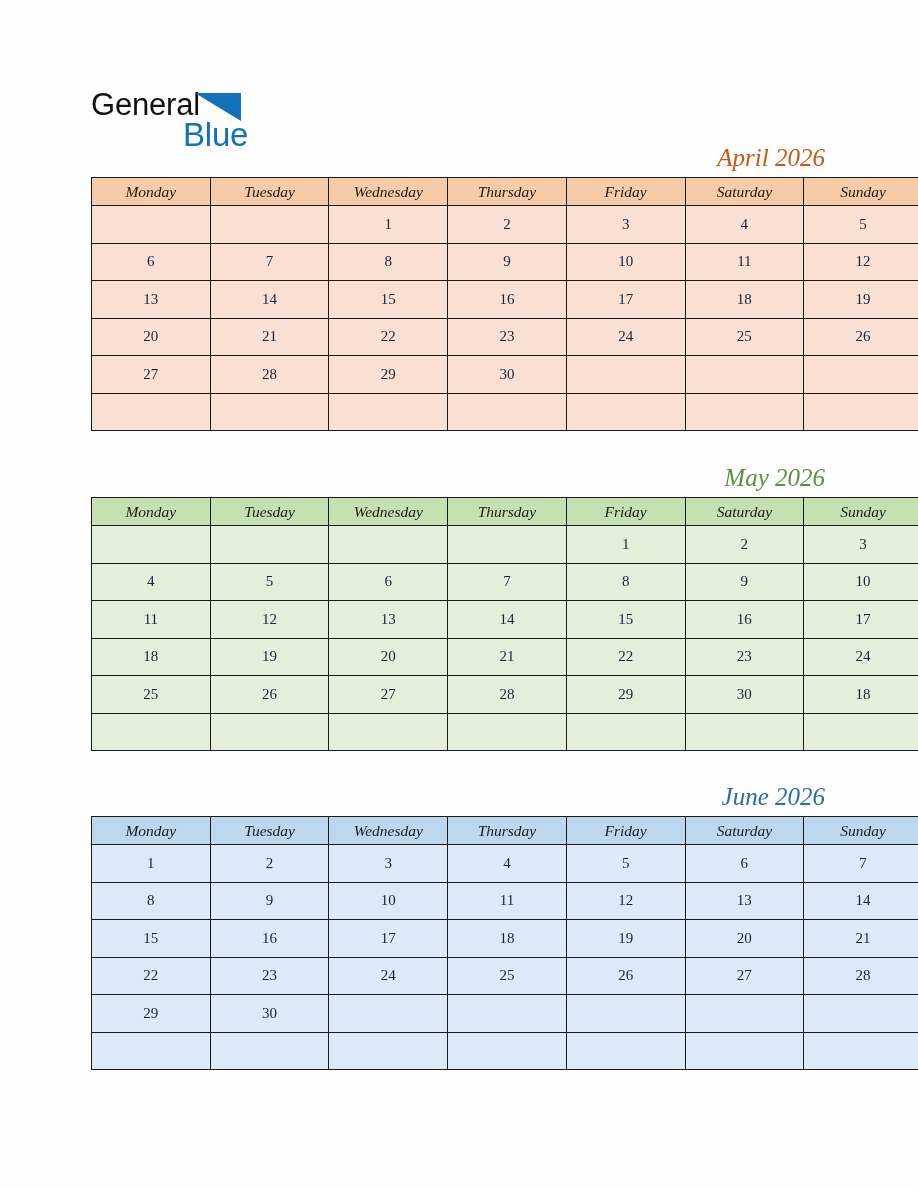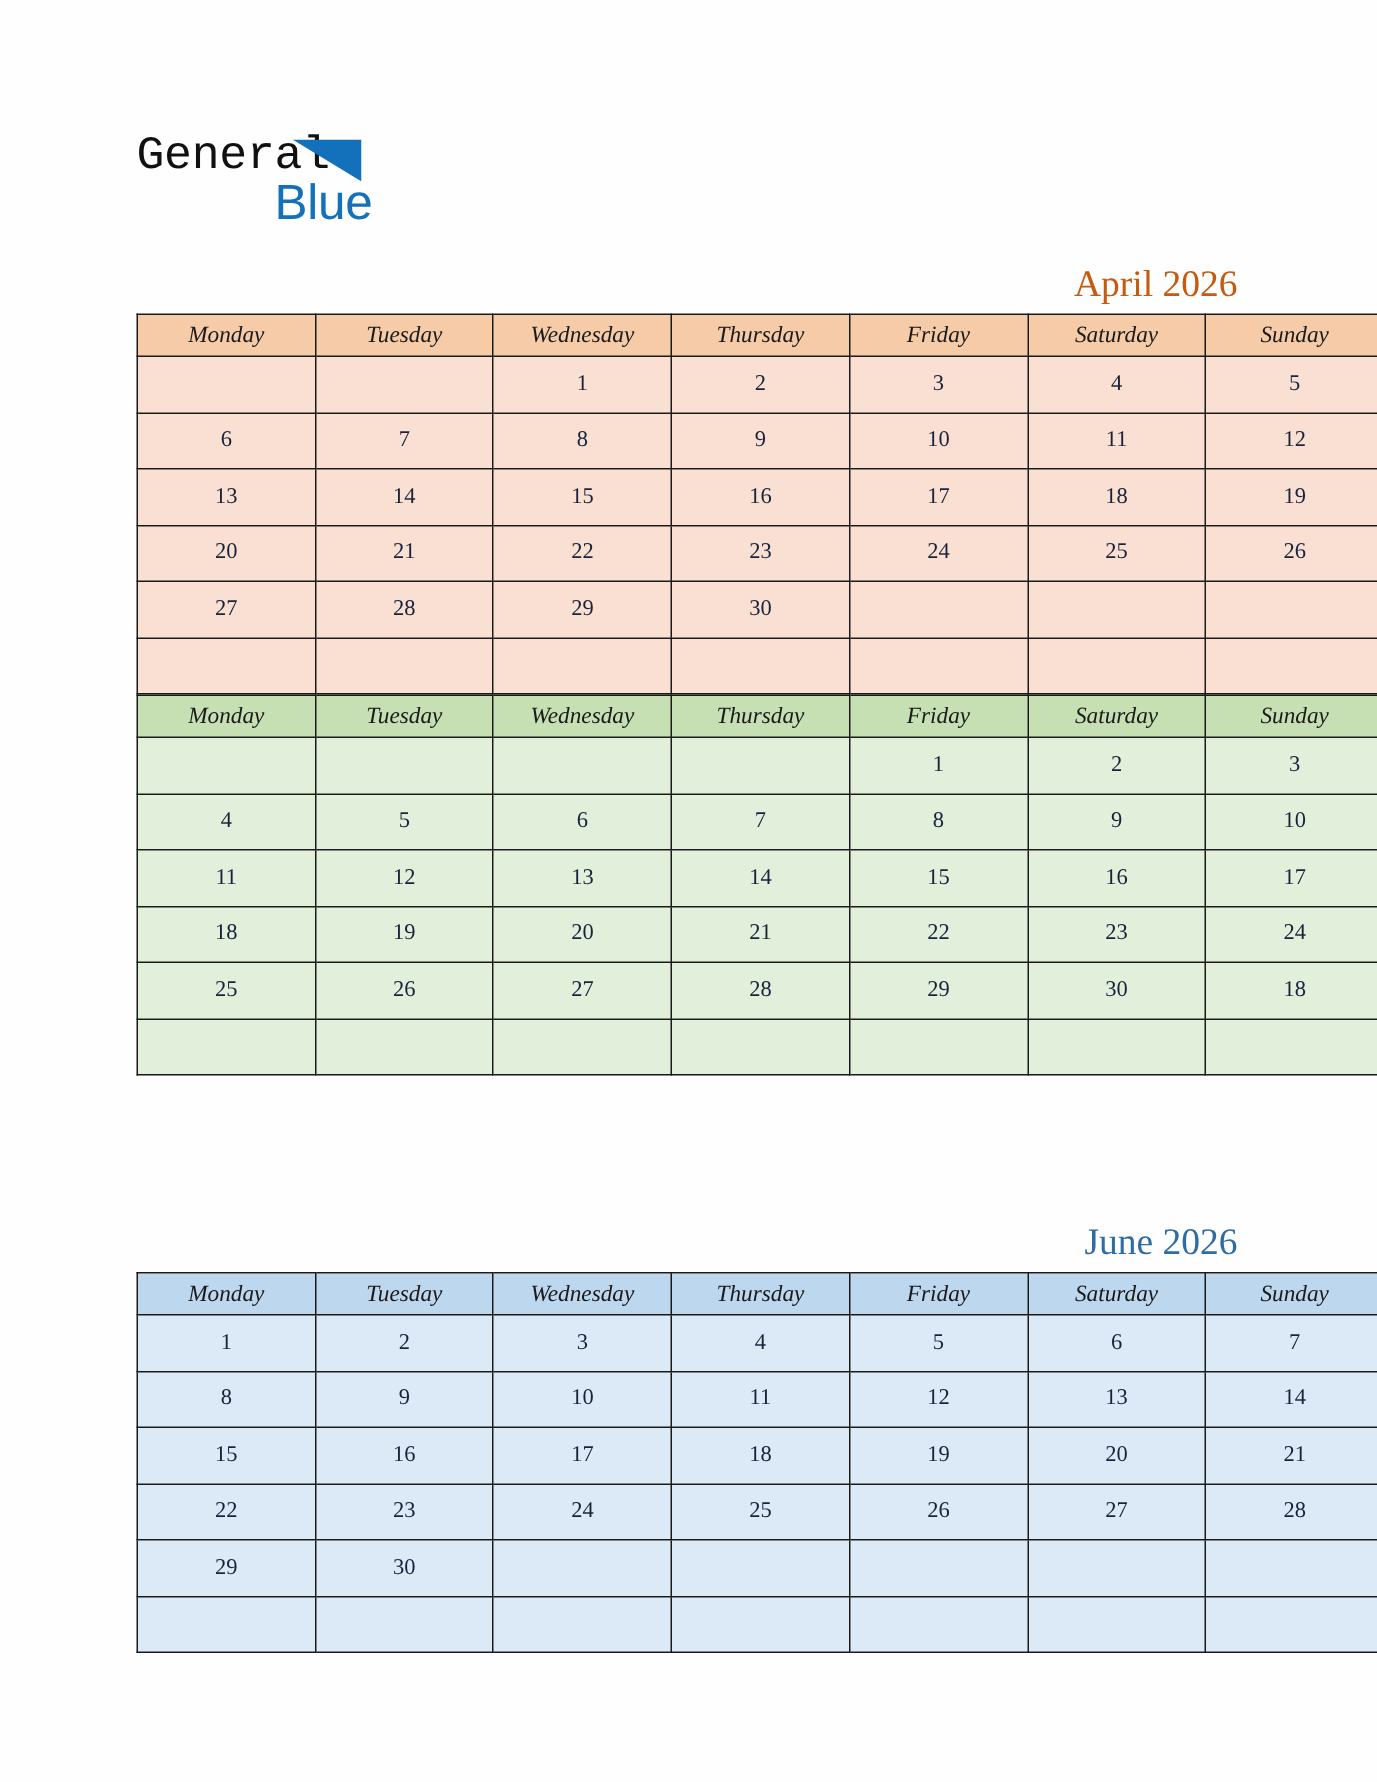--- a/index.html
+++ b/index.html
@@ -24,21 +24,21 @@
     top: 88px;
     width: 260px;
     height: 62px;
   }
   .logo-row1 {
     position: relative;
     height: 34px;
     line-height: 34px;
   }
   .logo-general {
-    font-family: Liberation Mono, monospace;
+    font-family: Liberation Sans, sans-serif;
     font-size: 31px;
     color: #111111;
     letter-spacing: -0.2px;
     position: absolute;
     left: 0;
     top: 0;
   }
   .logo-tri {
     position: absolute;
     left: 104px;
@@ -63,24 +63,24 @@
     left: 91px;
     width: 736px;
   }
   #block-april { top: 141px; }
   #block-may   { top: 461px; }
   #block-june  { top: 780px; }
 
   .month-title {
     text-align: right;
     font-size: 25px;
+    font-style: italic;
     line-height: 34px;
     padding-right: 2px;
     white-space: nowrap;
-    margin-top: 32px;
   }
   #title-april { color: #C55A11; }
   #title-may   { color: #5E9040; }
   #title-june  { color: #2E6CA4; }
 
   table.cal {
     border-collapse: collapse;
     width: 832px;
     table-layout: fixed;
     margin-top: 2px;
@@ -195,20 +195,21 @@
         <td></td>
         <td></td>
         <td></td>
         <td></td>
       </tr>
     </tbody>
   </table>
 </div>
 
 <div class="month-block" id="block-may">
+  <div class="month-title" id="title-may">May 2026</div>
   <table class="cal" id="tbl-may">
     <thead>
       <tr>
         <th>Monday</th>
         <th>Tuesday</th>
         <th>Wednesday</th>
         <th>Thursday</th>
         <th>Friday</th>
         <th>Saturday</th>
         <th>Sunday</th>

